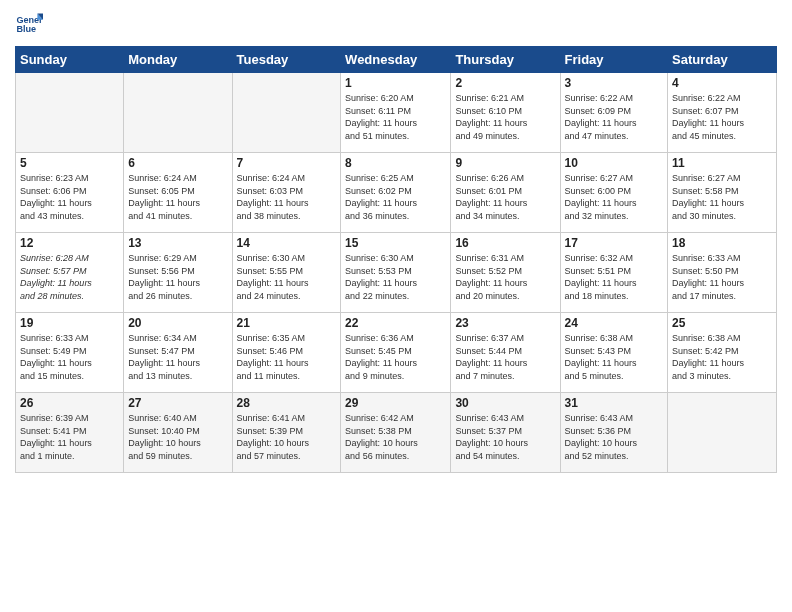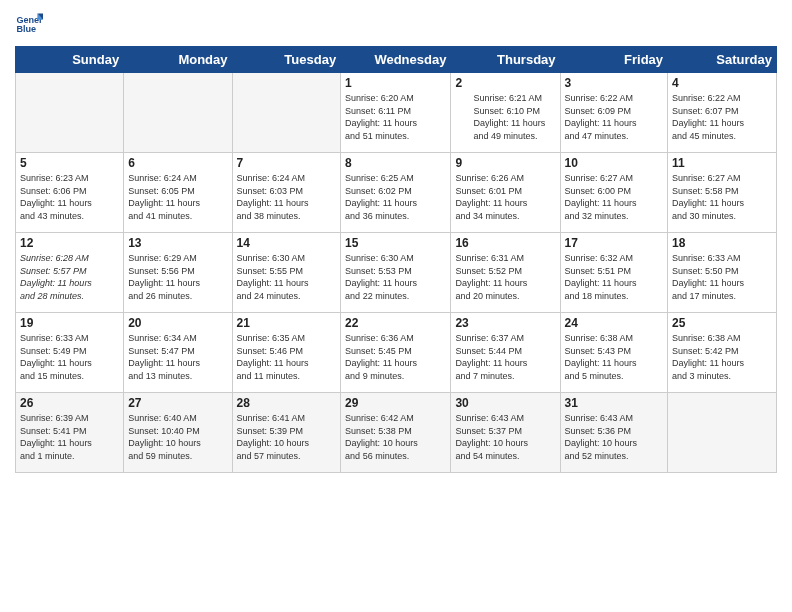--- a/index.html
+++ b/index.html
@@ -49,21 +49,21 @@
       width: 100%;
       border-collapse: collapse;
       border: 1px solid #ccc;
     }
     .calendar th {
       background: #1a4b8c;
       color: #fff;
       font-size: 13px;
       font-weight: bold;
       padding: 5px 4px;
-      text-align: right;
+      text-align: left;
       border: 1px solid #1a4b8c;
     }
     .calendar td {
       vertical-align: top;
       border: 1px solid #ccc;
       padding: 3px 4px;
       width: 113px;
       min-height: 80px;
       height: 80px;
       background: #fff;
@@ -128,21 +128,21 @@
           <td class="empty"></td>
           <td>
             <span class="day-num">1</span>
             <div class="day-info" style="white-space: pre-line;">Sunrise: 6:20 AM
 Sunset: 6:11 PM
 Daylight: 11 hours
 and 51 minutes.</div>
           </td>
           <td>
             <span class="day-num">2</span>
-            <div class="day-info" style="white-space: pre-line; margin-left: 18px;">Sunrise: 6:21 AM
+            <div class="day-info" style="white-space: pre-line;">Sunrise: 6:21 AM
 Sunset: 6:10 PM
 Daylight: 11 hours
 and 49 minutes.</div>
           </td>
           <td>
             <span class="day-num">3</span>
             <div class="day-info" style="white-space: pre-line;">Sunrise: 6:22 AM
 Sunset: 6:09 PM
 Daylight: 11 hours
 and 47 minutes.</div>

